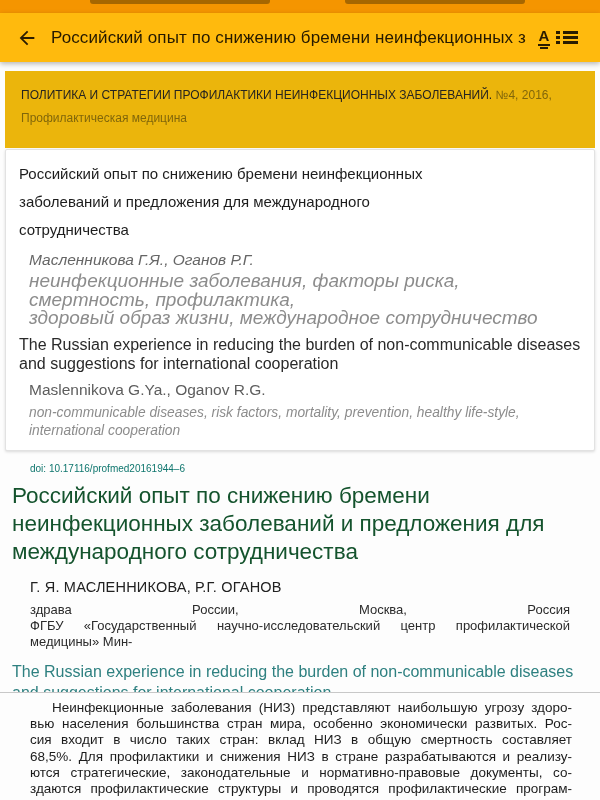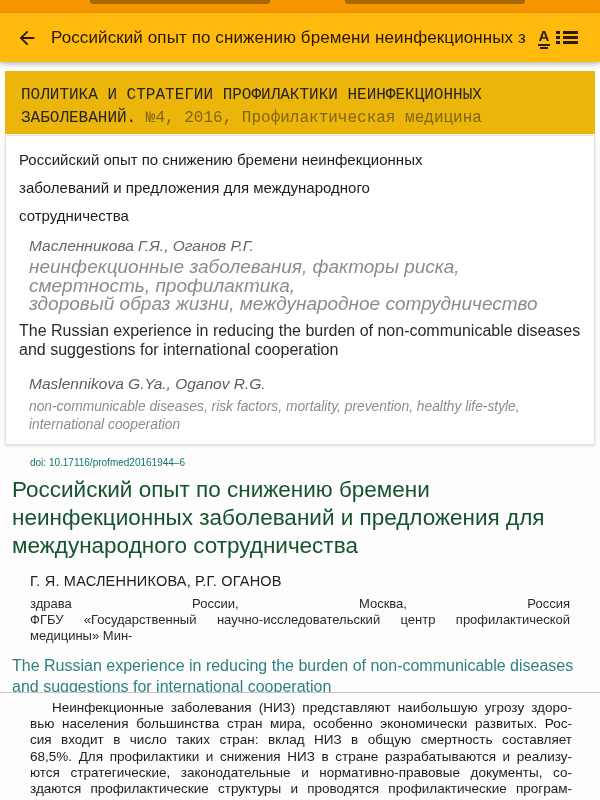--- a/index.html
+++ b/index.html
@@ -22,33 +22,33 @@
   .fontsize-a { font-size:15px; font-weight:700; color:#2a1c00; line-height:14px; display:inline-block;
                 border-bottom:2px solid #2a1c00; padding:0 1px 1px; }
   .fontsize-dash { display:block; width:8px; height:2px; background:#2a1c00; margin:1px auto 0; }
   .spacer { flex:1 1 auto; }
   .toc-btn { width:22px; flex:0 0 auto; margin-right:8px; }
   .toc-row { display:flex; align-items:center; height:3px; margin:2px 0; }
   .toc-dot { width:3.5px; height:3px; background:#2a1c00; }
   .toc-bar { flex:1; height:3px; background:#2a1c00; margin-left:3px; }
 
   
-  .banner { margin:9px 5px 0; background:#ebb50c; padding:13px 16px 4px; font-size:16px; line-height:23px;font-family:Liberation Mono, monospace; }
+  .banner { margin:9px 5px 0; background:#ebb50c; padding:13px 16px 18px; font-size:12px; line-height:23px; }
   .banner-cat { color:#262420; }
   .banner-issue { color:rgba(40,36,10,.55); }
 
   
   .card { margin:1px 5px 0; background:#ffffff; border:1px solid #e2e2e2; border-radius:2px;
           box-shadow:0 1px 3px rgba(0,0,0,.14); padding:10px 13px 10px; }
   .pre { white-space:pre-line; }
   .card-title-ru { font-size:15px; line-height:28px; color:#1d1d1d; }
   .card-authors-ru { margin:6px 0 0 10px; font-style:italic; font-size:15.5px; line-height:19px; color:#666666; }
   .card-kw-ru { margin:3px 0 0 10px; font-style:italic; font-size:19px; line-height:18.5px; color:#8c8c8c; }
   .card-title-en { margin-top:7px; font-size:16px; line-height:19.5px; color:#2a2a2a; }
-  .card-authors-en { margin:14px 0 0 10px; font-style:italic; font-size:15.5px; line-height:19px; color:#5d5d5d; }
+  .card-authors-en { margin:6px 0 0 10px; font-size:15.5px; line-height:19px; color:#5d5d5d; }
   .card-kw-en { margin:4px 0 0 10px; font-style:italic; font-size:15px; line-height:18.5px; color:#8c8c8c;
                 transform:scaleX(.92); transform-origin:left top; }
 
   
   .doi { margin:12px 0 0 30px; font-size:10px; color:#0f766e; }
   .art-title-ru { margin:8px 12px 0; font-size:22.5px; line-height:28px; font-weight:400; color:#14532d; }
   .art-authors-ru { margin:13px 0 0 30px; font-size:14.5px; color:#212121; letter-spacing:.2px; }
   .affil-ru { margin:7px 30px 0 30px; font-size:13px; line-height:16px; color:#2b2b2b; }
   .justify-lines > div { text-align:justify; text-align-last:justify; }
   .justify-lines > div:last-child { text-align-last:left; }

